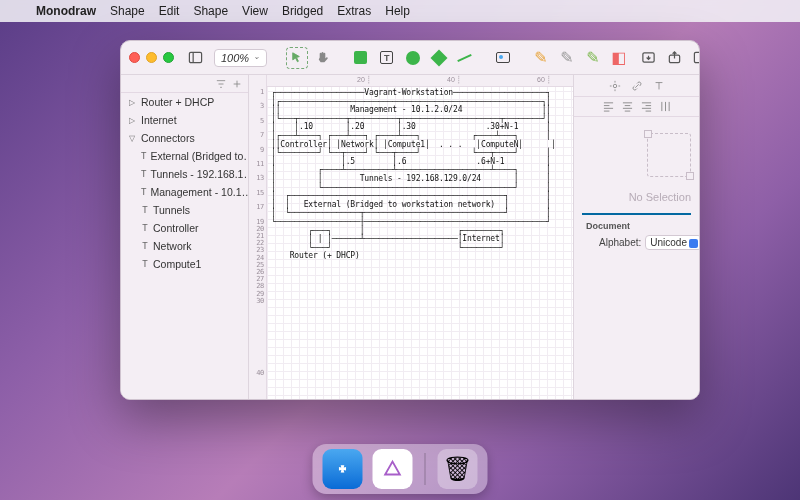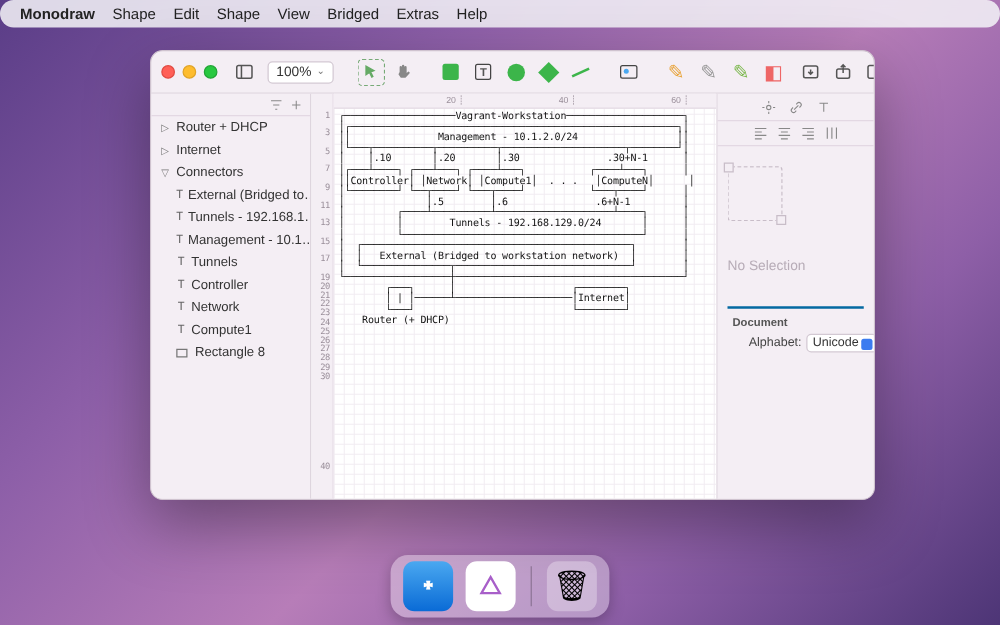--- a/index.html
+++ b/index.html
@@ -1,19 +1,19 @@
 <!DOCTYPE html>
 <html><head>
 <meta charset="utf-8">
 <style>
   * { margin: 0; padding: 0; box-sizing: border-box; font-family: -apple-system, BlinkMacSystemFont, "Helvetica Neue", sans-serif; }
   body { width: 800px; height: 500px; overflow: hidden; background: linear-gradient(135deg,#5a3d87 0%,#8d5fa8 30%,#b77db8 55%,#8e5fa7 75%,#4d3576 100%); position: relative; }
 
   
-  .menubar { height: 22px; background: rgba(245,245,248,0.85); backdrop-filter: blur(6px); display:flex; align-items:center; padding:0 2px; font-size:12px; color:#222; gap:14px;border-radius:11px; }
+  .menubar { height: 22px; background: rgba(245,245,248,0.85); backdrop-filter: blur(6px); display:flex; align-items:center; padding:0 22px; font-size:12px; color:#222; gap:14px; }
   .menubar .apple { font-size:13px; }
   .menubar .appname { font-weight:600; }
 
   
   .dock { position:absolute; bottom:6px; left:50%; transform:translateX(-50%); background:rgba(255,255,255,0.35); border-radius:14px; padding:5px 10px; display:flex; gap:10px; box-shadow:0 4px 12px rgba(0,0,0,.25); }
   .dock .dicon { width:40px; height:40px; border-radius:9px; display:flex; align-items:center; justify-content:center; font-size:20px; }
   .finder { background:linear-gradient(#4aa8f0,#0a6bd6); }
   .finder span { color:#fff; font-weight:700; }
   .appdock { background:#fff; }
   .appdock svg { width:22px;height:22px; }
@@ -26,21 +26,21 @@
 
   .titlebar { height:34px; display:flex; align-items:center; padding:0 8px; gap:8px; border-bottom:1px solid #ded5de; }
   .traffic { display:flex; gap:6px; margin-right:6px;}
   .traffic span { width:11px;height:11px;border-radius:50%; display:block;}
   .tl-red{background:#ff5f57;border:1px solid #e14a42;}
   .tl-yel{background:#febc2e;border:1px solid #e1a427;}
   .tl-grn{background:#28c840;border:1px solid #22a536;}
   .tb-btn { width:22px;height:22px;border-radius:4px;display:flex;align-items:center;justify-content:center;color:#555; }
   .tb-btn svg{width:15px;height:15px;}
   .tb-sep { width:8px; }
-  .zoom { font-size:11px; color:#333; padding:2px 6px; border:1px solid #d3c9d3; border-radius:4px; background:#fff; margin:0 3px; display:flex;align-items:flex-start;gap:4px;}
+  .zoom { font-size:11px; color:#333; padding:2px 6px; border:1px solid #d3c9d3; border-radius:4px; background:#fff; margin:0 3px; display:flex;align-items:flex-start;gap:4px;font-style:italic;}
   .toolstrip { display:flex; align-items:center; gap:4px; }
   .shape-rect{width:13px;height:13px;background:#3cb54a;border-radius:2px;}
   .shape-text{width:13px;height:13px;border:1.5px solid #444;border-radius:2px;display:flex;align-items:center;justify-content:center;font-size:9px;font-weight:600;}
   .shape-ellipse{width:14px;height:14px;background:#3cb54a;border-radius:50%;}
   .shape-diamond{width:12px;height:12px;background:#3cb54a;transform:rotate(45deg);}
   .shape-line{width:15px;height:2px;background:#3cb54a;transform:rotate(-25deg);}
   .pencil{color:#e8a43b;}
   .pencil2{color:#999;}
   .pencil3{color:#7cb84e;}
   .eraser{color:#e66;}
@@ -65,21 +65,21 @@
     background-size:8px 8px; }
   .ruler-h { position:absolute;top:0;left:0;right:0;height:12px;background:#f4eef4;border-bottom:1px solid #e4dae4;font-size:7px;color:#9a8f9a;font-family:ui-monospace,Menlo,monospace;display:flex;align-items:center;}
   .ruler-h span{position:absolute;top:1px;}
   .diagram{position:absolute;top:14px;left:4px;font-family:ui-monospace,Menlo,monospace;font-size:8px;line-height:8.6px;white-space:pre;color:#111;letter-spacing:-0.15px;}
 
   .inspector { width:126px; background:#f4eef4; border-left:1px solid #ded5de; font-size:10.5px; color:#333; display:flex;flex-direction:column;}
   .insp-tabs{height:22px;border-bottom:1px solid #e3d8e3;display:flex;align-items:center;justify-content:center;gap:10px;color:#888;}
   .insp-tabs svg{width:12px;height:12px;}
   .insp-sub{height:20px;border-bottom:1px solid #e3d8e3;display:flex;align-items:center;justify-content:center;gap:8px;color:#888;}
   .insp-sub svg{width:11px;height:11px;}
-  .insp-body{flex:1;display:flex;flex-direction:column;align-items:flex-start;padding:16px 8px 8px;gap:26px;}
+  .insp-body{flex:1;display:flex;flex-direction:column;align-items:flex-end;padding:16px 8px 8px;gap:10px;}
   .nosel-box{width:44px;height:44px;border:1px dashed #c8bdc8;border-radius:3px;position:relative;margin-bottom:4px;}
   .nosel-box::before,.nosel-box::after{content:"";position:absolute;width:6px;height:6px;border:1px solid #c8bdc8;background:#f4eef4;}
   .nosel-box::before{top:-4px;left:-4px;} .nosel-box::after{bottom:-4px;right:-4px;}
   .nosel-label{color:#b7acb7;font-size:11px;}
   .doc-section{width:100%;border-top:2px solid #0369a1;padding:6px 4px;}
   .doc-hdr{font-size:9px;font-weight:600;color:#555;margin-bottom:4px;}
   .doc-row{display:flex;align-items:center;gap:4px;font-size:10px;margin-left:13px;}
   .doc-row label{width:44px;text-align:right;color:#444;}
   .sel{flex:1;border:1px solid #d3c9d3;border-radius:4px;background:#fff;padding:1px 14px 1px 4px;font-size:10px;position:relative;}
   .sel::after{content:"";position:absolute;right:3px;top:3px;width:9px;height:9px;background:#3b7bf0;border-radius:2px;}
@@ -219,24 +219,20 @@
             <span class="ti">T</span>
             <span>Controller</span>
           </div>
           <div class="sb-row sb-indent">
             <span class="ti">T</span>
             <span>Network</span>
           </div>
           <div class="sb-row sb-indent">
             <span class="ti">T</span>
             <span>Compute1</span>
-          </div>
-          <div class="sb-row sb-indent">
-            <span class="tiny"></span>
-            <span>Rectangle 8</span>
           </div>
         </div>
     </div>
 
     <div class="canvas-wrap">
       <div class="gutter">1
 
 3
 
 5

